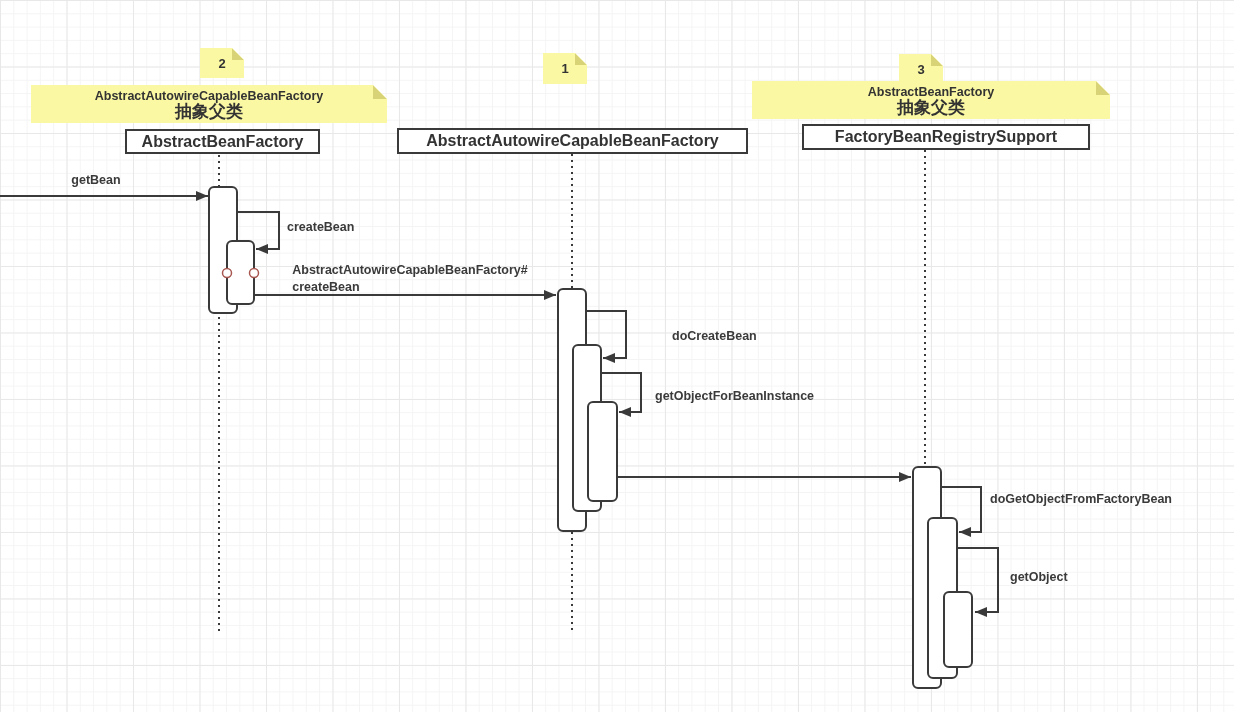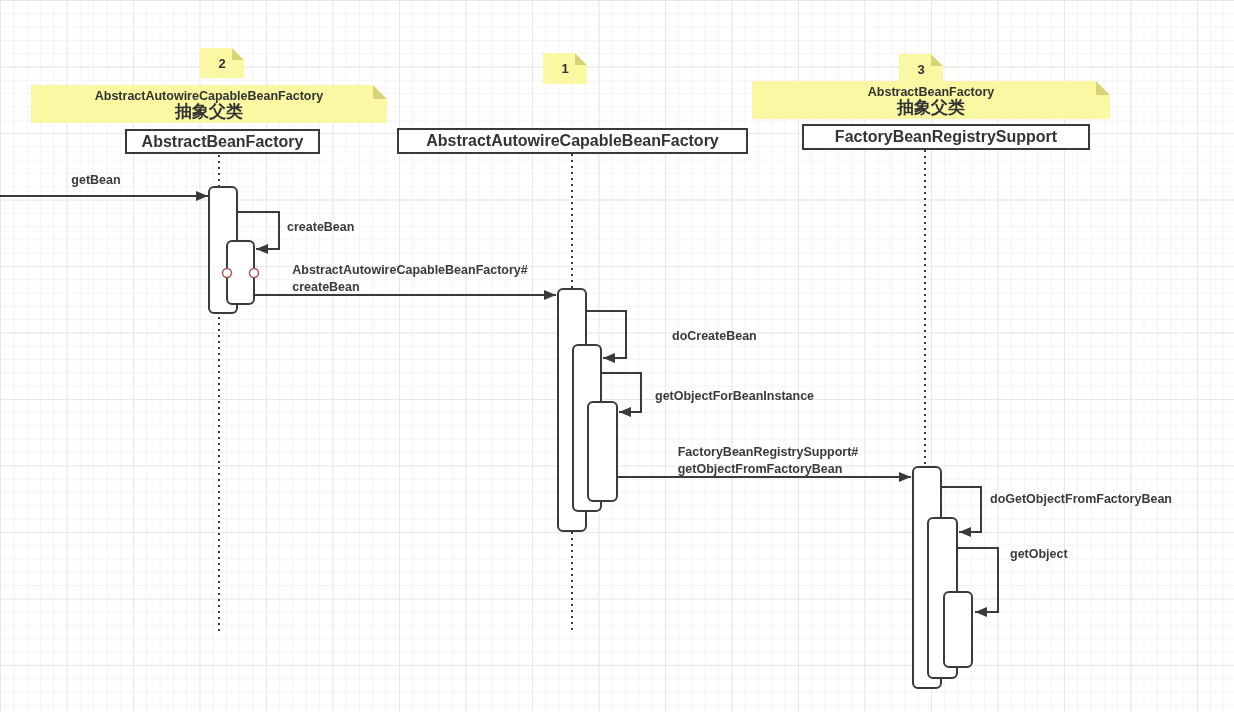--- a/index.html
+++ b/index.html
@@ -150,22 +150,18 @@
 
   <div class="msg center" style="left:410px;top:262px;">
     <div>AbstractAutowireCapableBeanFactory#</div>
     <div>createBean</div>
   </div>
 
   <div class="msg" style="left:672px;top:328px;">doCreateBean</div>
 
   <div class="msg" style="left:655px;top:388px;text-align:center;">getObjectForBeanInstance</div>
 
-  <div class="msg center" style="left:768px;top:444px;">
-    <div>FactoryBeanRegistrySupport#</div>
-    <div>getObjectFromFactoryBean</div>
-  </div>
 
   <div class="msg" style="left:990px;top:491px;">doGetObjectFromFactoryBean</div>
 
-  <div class="msg" style="left:1010px;top:546px;">getObject</div>
+  <div class="msg" style="left:1010px;top:569px;">getObject</div>
 
 </div>
 
 </body></html>

